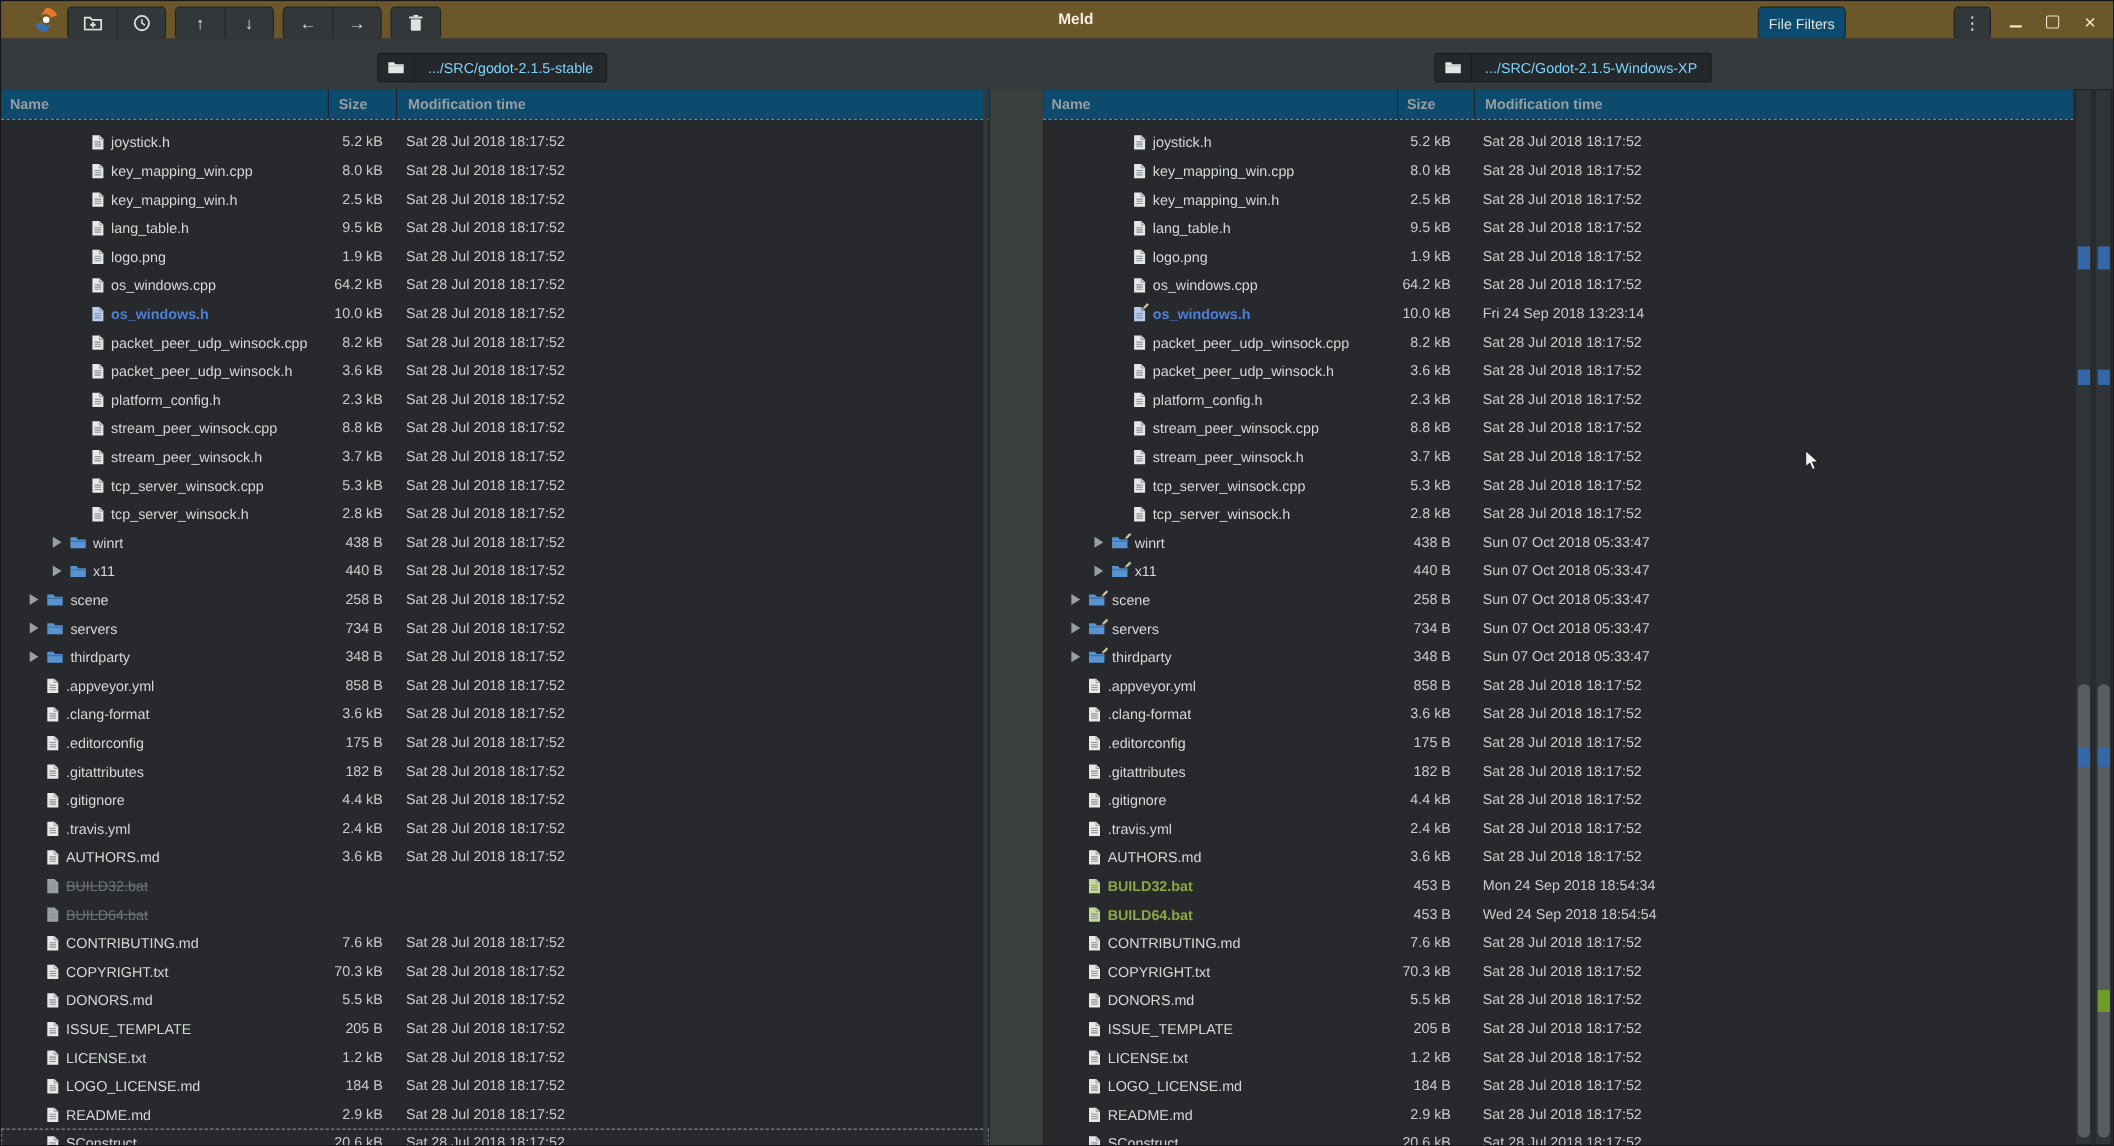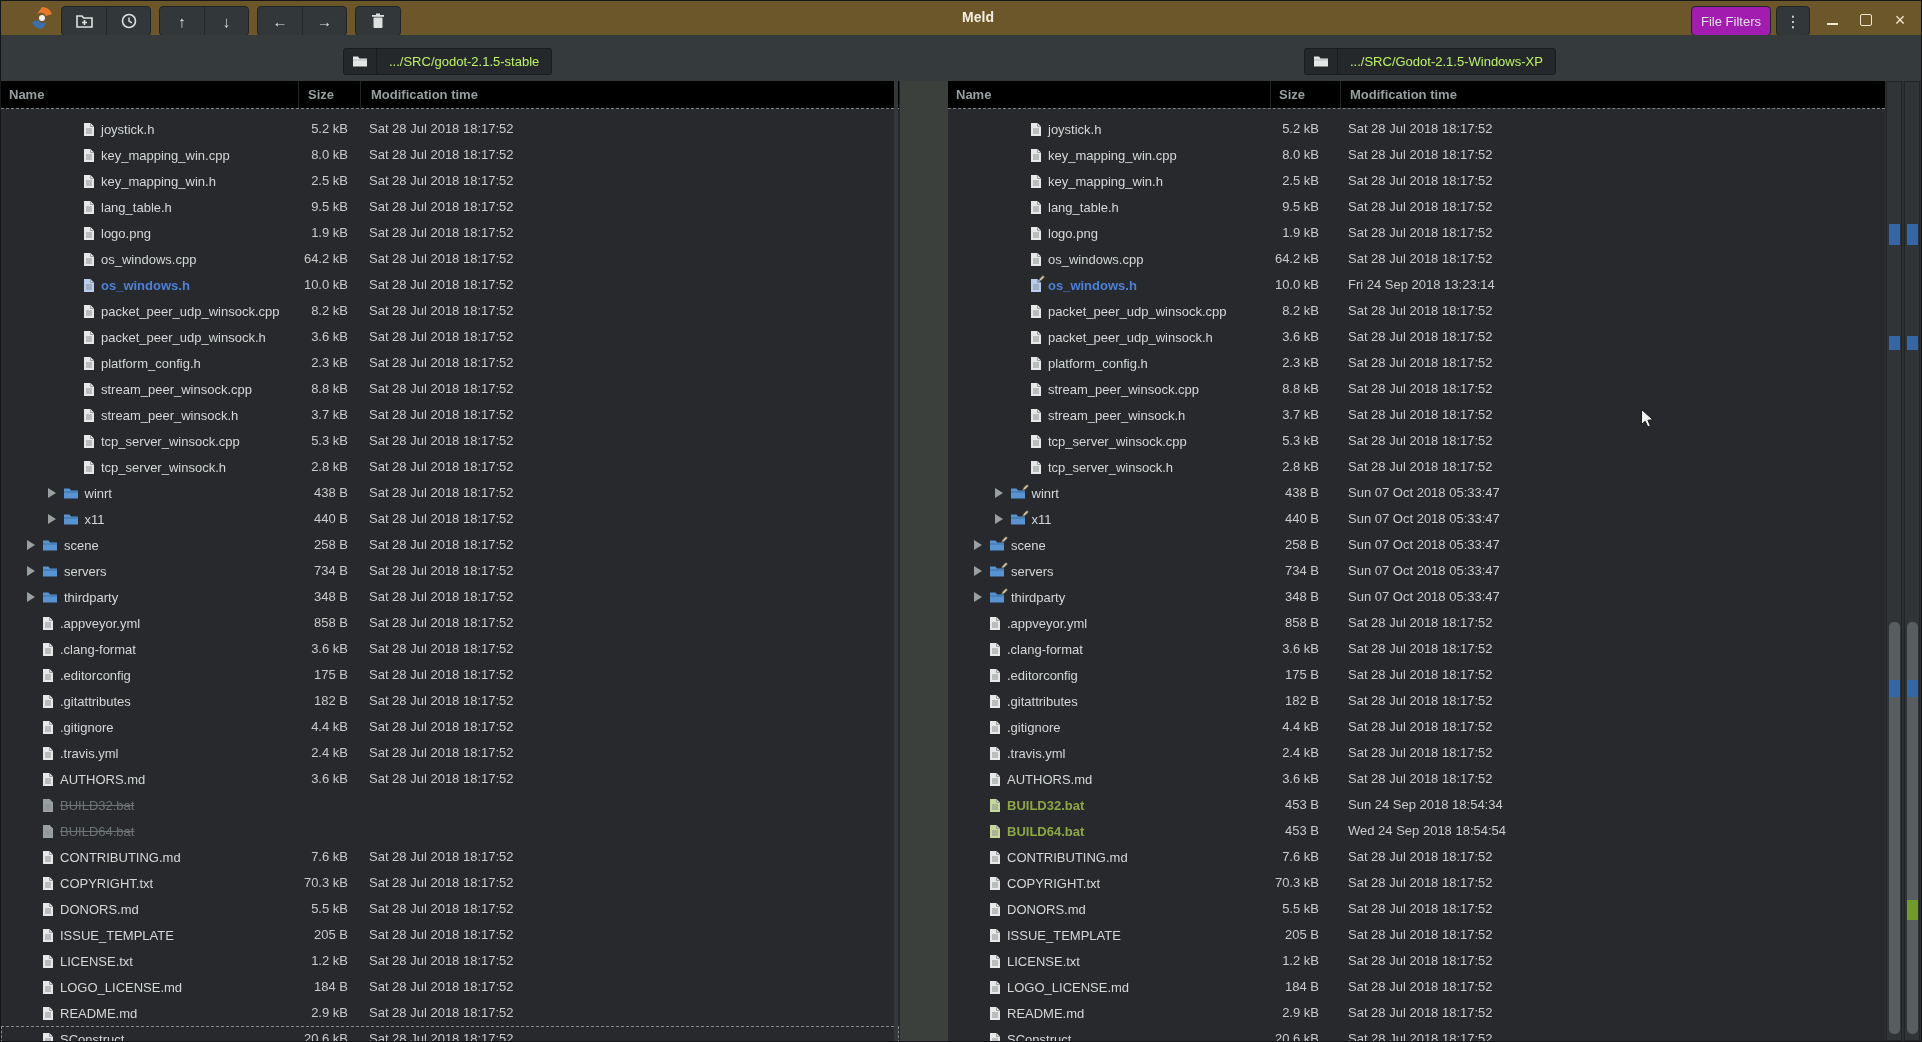--- a/index.html
+++ b/index.html
@@ -9,45 +9,45 @@
   
   #titlebar{position:absolute;left:0;top:0;width:1922px;height:34px;background:#6b5729;}
   #title{position:absolute;left:0;right:0;top:8px;text-align:center;color:#f3eee0;
          font-weight:bold;font-size:14px;margin-left:32px;}
   .tb-group{position:absolute;top:5px;height:28px;background:#32373a;border:1px solid #212528;
             border-radius:4px;display:flex;}
   .tb-btn{width:44px;height:28px;display:flex;align-items:center;justify-content:center;
           color:#dde1e0;font-size:15px;box-sizing:border-box;}
   .tb-btn + .tb-btn{border-left:1px solid #24282b;}
   #logo{position:absolute;left:28px;top:4px;width:26px;height:26px;}
-  #btn-filters{position:absolute;top:5px;left:1690px;width:78px;height:28px;background:#a21caf;
+  #btn-filters{position:absolute;top:5px;left:1597px;width:78px;height:28px;background:#0c4a6e;
                border:1px solid #212528;border-radius:4px;color:#dde1e0;font-size:13px;
                display:flex;align-items:center;justify-content:center;}
   #btn-menu{position:absolute;top:5px;left:1775px;width:32px;height:28px;background:#32373a;
             border:1px solid #212528;border-radius:4px;color:#dde1e0;font-size:16px;
             display:flex;align-items:center;justify-content:center;}
   .winctl{position:absolute;top:5px;width:28px;height:28px;display:flex;align-items:center;
           justify-content:center;color:#f0e7ce;}
   #ctl-min{left:1817px;}#ctl-max{left:1851px;}#ctl-close{left:1885px;font-size:18px;}
   #ctl-min i{display:block;width:11px;height:2px;background:#f0e7ce;margin-top:8px;}
   #ctl-max i{display:block;width:10px;height:10px;border:1.5px solid #f0e7ce;border-radius:2px;}
   
   #pathrow{position:absolute;left:0;top:34px;width:1922px;height:46px;background:#353a3d;}
   .pathbtn{position:absolute;top:13px;height:27px;background:#24282b;border:1px solid #1a1d20;
            border-radius:3px;display:flex;align-items:center;box-sizing:border-box;}
   .pathbtn .seg-icon{width:32px;height:100%;display:flex;align-items:center;justify-content:center;
                      border-right:1px solid #1a1d20;}
-  .pathbtn .seg-text{padding:0 12px;color:#bef264;font-size:13px;white-space:nowrap;}
+  .pathbtn .seg-text{padding:0 12px;color:#7dd3fc;font-size:13px;white-space:nowrap;}
   
   .pane{position:absolute;top:80px;bottom:0;background:#27292c;overflow:hidden;}
   #pane0{left:0;width:898px;}
   #pane1{left:947px;width:937px;}
   #gap{position:absolute;left:898px;top:80px;bottom:0;width:49px;background:#3b403d;
        border-left:1px solid #22262a;border-right:1px solid #22262a;}
-  .hdr{position:absolute;left:0;top:0;width:100%;height:27px;background:#000000;
+  .hdr{position:absolute;left:0;top:0;width:100%;height:27px;background:#0c4a6e;
        border-bottom:1px solid #1d2023;}
   .hdr span{position:absolute;top:6px;color:#989fa1;font-size:13px;font-weight:bold;white-space:nowrap;}
   .colsep{position:absolute;top:0;width:1px;height:27px;background:#202427;}
   .dashline{position:absolute;left:0;width:100%;top:27px;height:0;border-top:1px dashed #7c8183;}
   .tree{position:absolute;left:0;top:35px;width:100%;}
   .row{position:relative;height:26px;width:100%;}
   .row.focus{outline:1px dashed #858a8b;outline-offset:-1px;}
   .namewrap{position:absolute;top:0;height:26px;display:flex;align-items:center;}
   .exp{width:0;height:0;border-left:8px solid #9aa0a2;border-top:5px solid transparent;
        border-bottom:5px solid transparent;margin-right:7px;}
@@ -1074,21 +1074,21 @@
             <span class="icn">
               <svg width="12" height="15" viewBox="0 0 12 15">
                 <path d="M1 1 h6.5 L11 4.5 V14 H1z" fill="#c6d79a"></path>
                 <path d="M7.5 1 V4.5 H11" fill="none" stroke="#9aa0a2" stroke-width="1"></path>
                 <path d="M3 7h6M3 9h6M3 11h6" stroke="#8b9193" stroke-width="1"></path>
               </svg>
             </span>
             <span class="fname">BUILD32.bat</span>
           </div>
           <span class="fsize" style="left: 281px;">453 B</span>
-          <span class="fdate" style="left: 400px;">Sun 24 Sep 2018 18:54:34</span>
+          <span class="fdate" style="left: 400px;">Mon 24 Sep 2018 18:54:34</span>
         </div>
         <div class="row new">
           <div class="namewrap" style="left: 41px;">
             <span class="icn">
               <svg width="12" height="15" viewBox="0 0 12 15">
                 <path d="M1 1 h6.5 L11 4.5 V14 H1z" fill="#c6d79a"></path>
                 <path d="M7.5 1 V4.5 H11" fill="none" stroke="#9aa0a2" stroke-width="1"></path>
                 <path d="M3 7h6M3 9h6M3 11h6" stroke="#8b9193" stroke-width="1"></path>
               </svg>
             </span>

